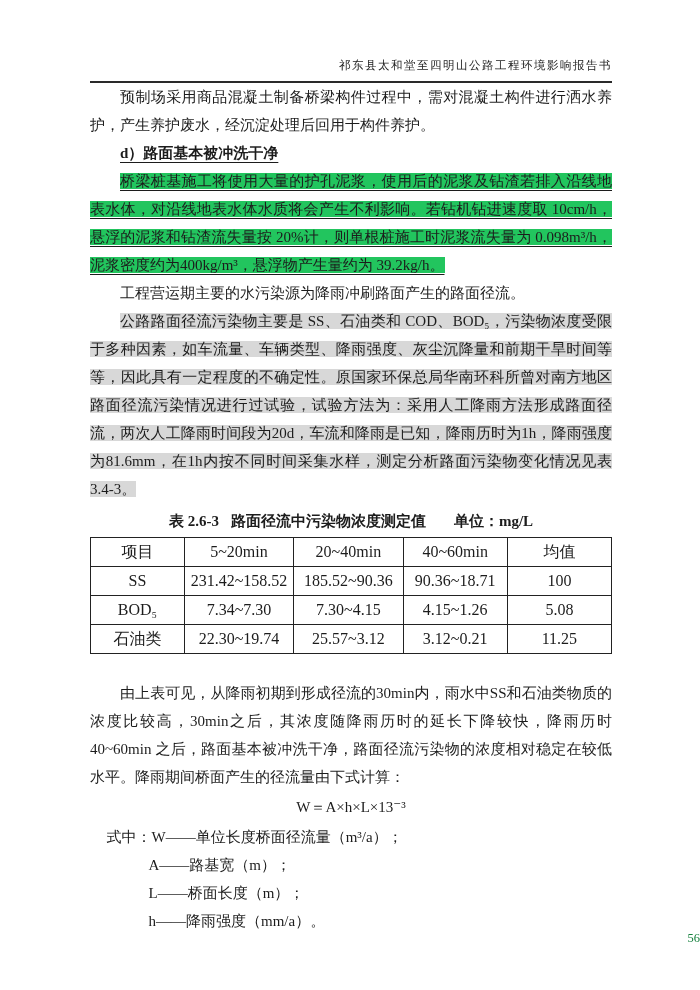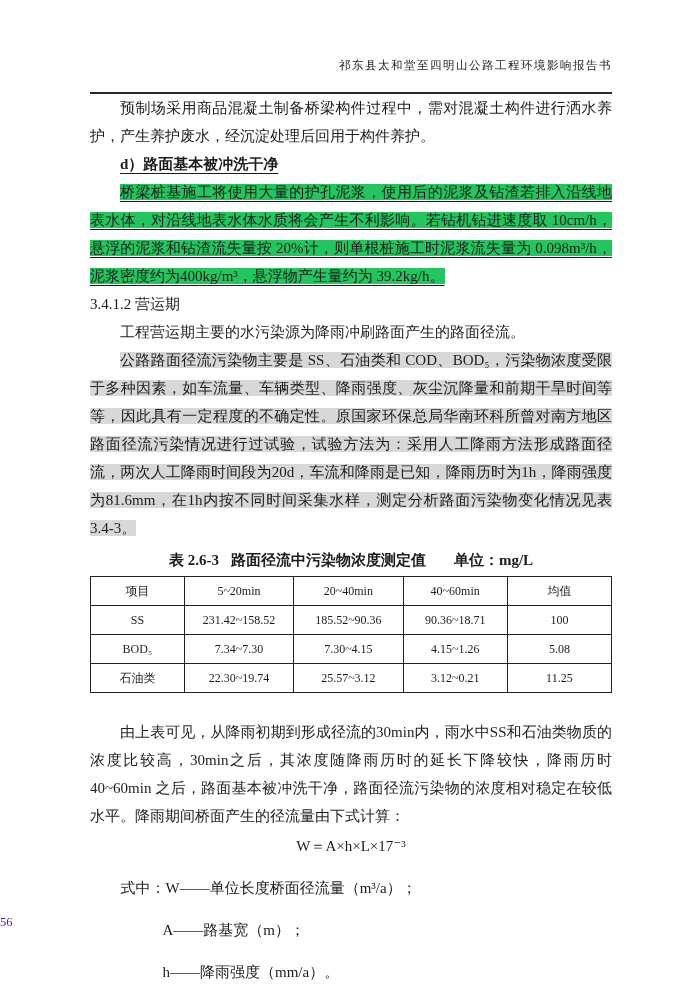--- a/index.html
+++ b/index.html
@@ -13,21 +13,21 @@
     color: #1c1c1c;
     font-family: "Liberation Serif", "DejaVu Serif", serif;
     padding: 56px 88px 0 90px;
     overflow: hidden;
   }
   .header {
     text-align: right;
     font-size: 11.5px;
     letter-spacing: 1.5px;
     line-height: 18px;
-    padding-bottom: 18px;
+    padding-bottom: 7px;
     border-bottom: 2px solid #2a2a2a;
   }
   .body-text { font-size: 15px; line-height: 28px; }
   .para {
     margin: 0;
     text-indent: 2em;
     text-align: justify;
   }
   .p-precast { }
   .heading-d {
@@ -48,21 +48,21 @@
     text-align: center;
     font-weight: bold;
     font-size: 15px;
     line-height: 28px;
   }
   .caption .cap-label { margin-right: 12px; }
   .caption .cap-unit { margin-left: 28px; text-align: center; }
   table.data {
     width: 100%;
     border-collapse: collapse;
-    font-size: 12px;
+    font-size: 16px;
     text-align: center;
     border: 1.5px solid #222222;
   }
   table.data th, table.data td {
     border: 1px solid #222222;
     height: 23px;
     padding: 0 2px;
     font-weight: normal;
   }
   table.data col.c1 { width: 18%; }
@@ -72,48 +72,47 @@
   table.data col.c5 { width: 20%; }
   .p-analysis { margin-top: 25px; }
   .formula {
     margin: 2px 0;
     text-align: center;
     text-indent: 0;
     font-size: 15px;
     line-height: 28px;
   }
   .notes { margin: 0; }
-  .note { margin: 14px; text-indent: 0; text-align: left; }
+  .note { margin: 0; text-indent: 0; text-align: left; }
   .note-first { padding-left: 1.1em; }
   .note-sub { padding-left: 3.9em; }
   .footer {
     position: absolute;
     left: 0; right: 0;
-    bottom: 60px;
-    text-align: left;
+    bottom: 44px;
+    text-align: right;
     font-size: 12.5px;
-    color: #4c1d95;
+    color: #15803d;
   }
 </style>
 </head>
 <body>
 
 <div class="page">
 
   <div class="header">祁东县太和堂至四明山公路工程环境影响报告书</div>
 
   <div class="body-text">
 
     <p class="para p-precast">预制场采用商品混凝土制备桥梁构件过程中，需对混凝土构件进行洒水养护，产生养护废水，经沉淀处理后回用于构件养护。</p>
 
     <p class="heading-d"><span class="u">d）路面基本被冲洗干净</span></p>
 
     <p class="para"><span class="u hl-y">桥梁桩基施工将使用大量的护孔泥浆，使用后的泥浆及钻渣若排入沿线地表水体，对沿线地表水体水质将会产生不利影响。若钻机钻进速度取 10cm/h，悬浮的泥浆和钻渣流失量按 20%计，则单根桩施工时泥浆流失量为 0.098m³/h，泥浆密度约为400kg/m³，悬浮物产生量约为 39.2kg/h。</span></p>
 
-    <p class="para heading-sub">3.4.1.2  营运期</p>
 
     <p class="para">工程营运期主要的水污染源为降雨冲刷路面产生的路面径流。</p>
 
     <p class="para"><span class="hl-g">公路路面径流污染物主要是 SS、石油类和 COD、BOD₅，污染物浓度受限于多种因素，如车流量、车辆类型、降雨强度、灰尘沉降量和前期干旱时间等等，因此具有一定程度的不确定性。原国家环保总局华南环科所曾对南方地区路面径流污染情况进行过试验，试验方法为：采用人工降雨方法形成路面径流，两次人工降雨时间段为20d，车流和降雨是已知，降雨历时为1h，降雨强度为81.6mm，在1h内按不同时间采集水样，测定分析路面污染物变化情况见表 3.4-3。</span></p>
 
     <div class="caption">
       <span class="cap-label">表 2.6-3</span><span>路面径流中污染物浓度测定值</span><span class="cap-unit">单位：mg/L</span>
     </div>
 
     <table class="data">
@@ -153,26 +152,26 @@
           <td>22.30~19.74</td>
           <td>25.57~3.12</td>
           <td>3.12~0.21</td>
           <td>11.25</td>
         </tr>
       </tbody>
     </table>
 
     <p class="para p-analysis">由上表可见，从降雨初期到形成径流的30min内，雨水中SS和石油类物质的浓度比较高，30min之后，其浓度随降雨历时的延长下降较快，降雨历时 40~60min 之后，路面基本被冲洗干净，路面径流污染物的浓度相对稳定在较低水平。降雨期间桥面产生的径流量由下式计算：</p>
 
-    <p class="para formula">W＝A×h×L×17⁻³</p>
+    <p class="para formula">W＝A×h×L×13⁻³</p>
 
     <div class="notes">
       <p class="note note-first">式中：W——单位长度桥面径流量（m³/a）；</p>
       <p class="note note-sub">A——路基宽（m）；</p>
+      <p class="note note-sub">L——桥面长度（m）；</p>
       <p class="note note-sub">h——降雨强度（mm/a）。</p>
-      <p class="note note-sub">L——桥面长度（m）；</p>
     </div>
 
   </div>
 
   <div class="footer">56</div>
 
 </div>
 
 </body></html>

